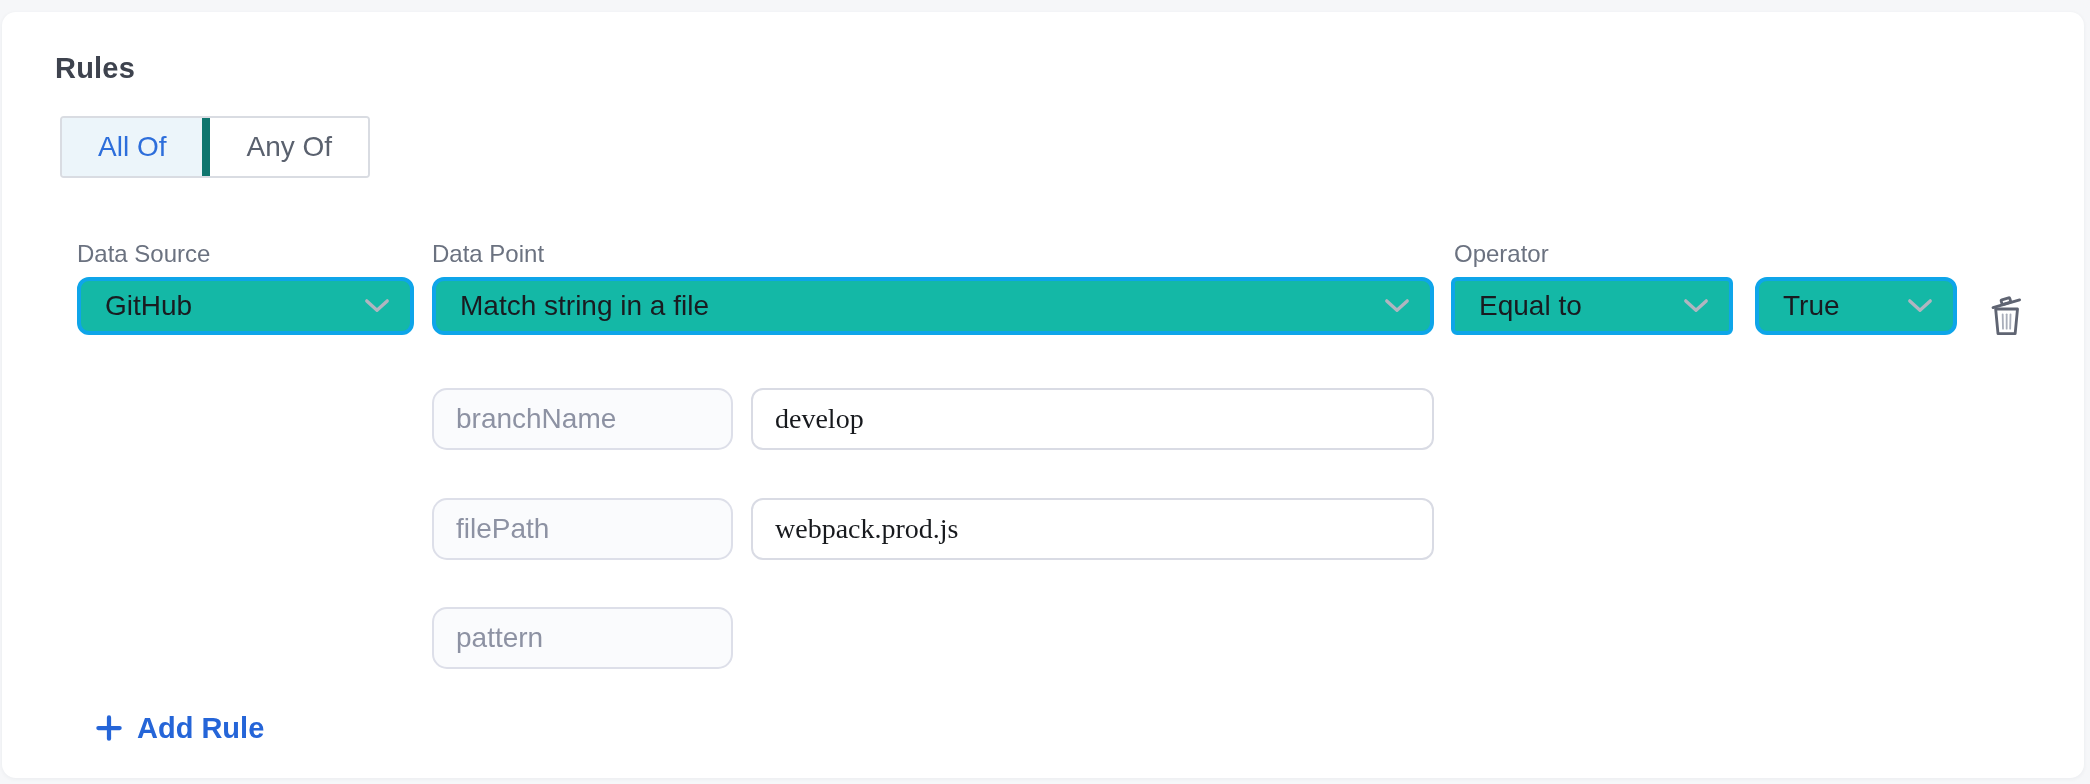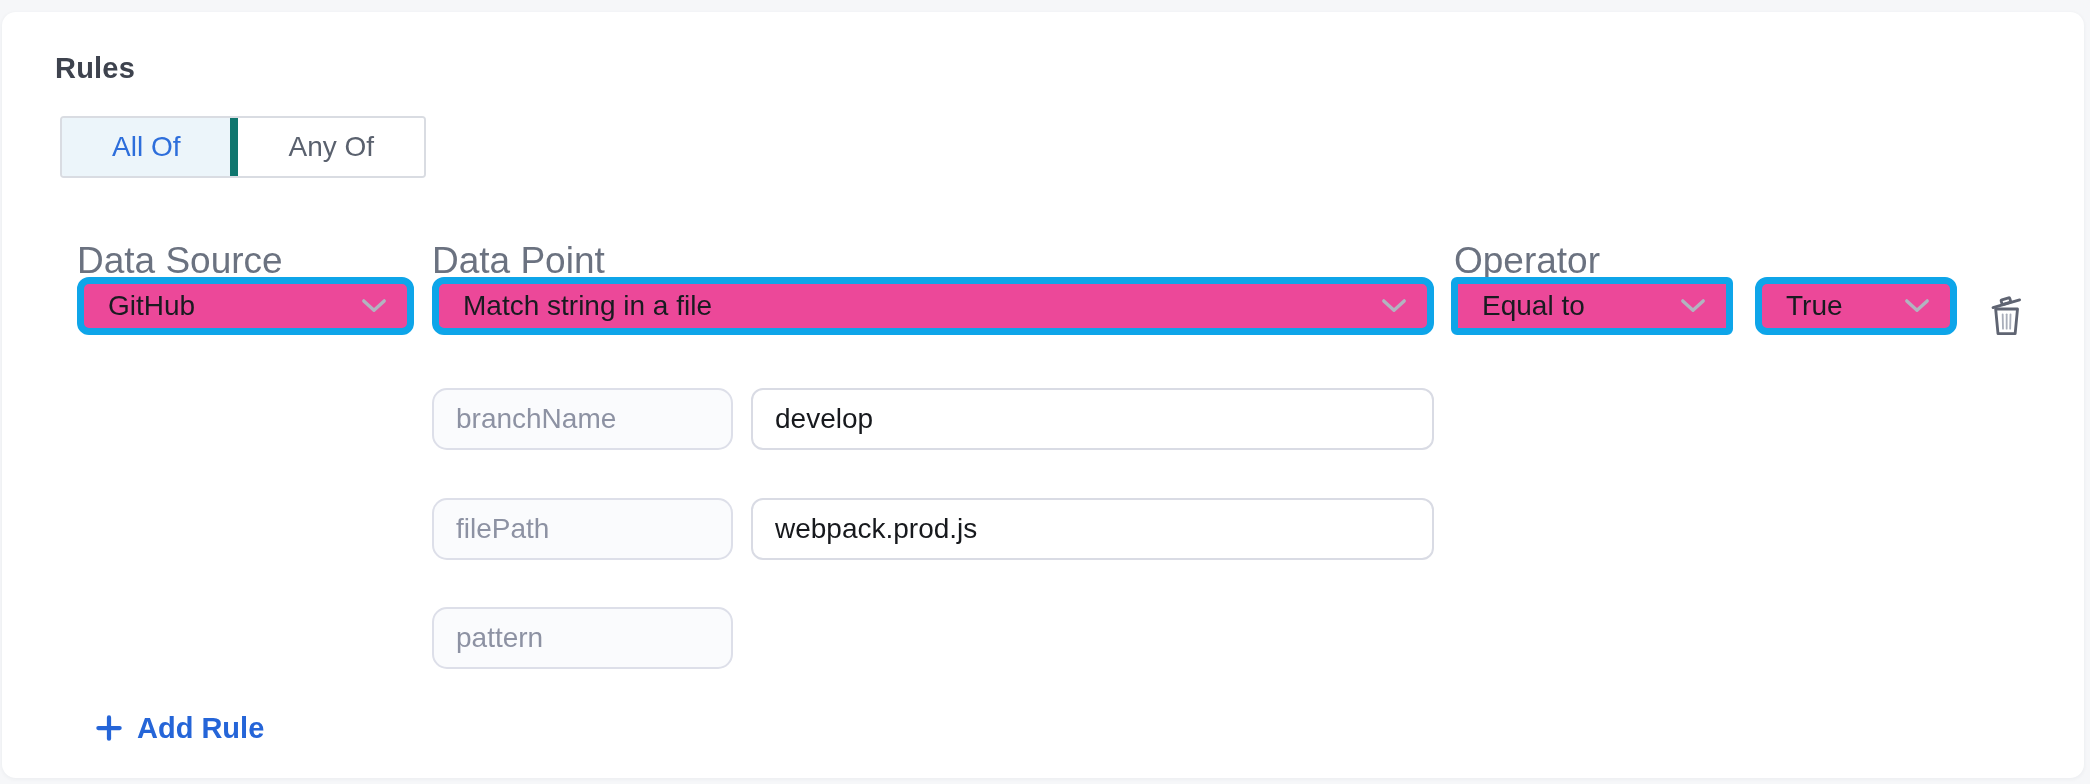--- a/index.html
+++ b/index.html
@@ -25,37 +25,37 @@
   }
   .toggle-group {
     position: absolute; left: 58px; top: 104px;
     display: flex; height: 62px;
     border: 2px solid #d9dce2; border-radius: 4px;
     overflow: hidden; background: #fff;
   }
   .toggle-btn {
     display: flex; align-items: center; justify-content: center;
     font-size: 28px; color: #5a616e; background: #fff;
-    border: none; cursor: pointer; padding: 0 50px;
+    border: none; cursor: pointer; padding: 0 36px;
     font-family: inherit;
   }
   .toggle-btn.selected {
     background: #ecf5fa; color: #2d6edb;
   }
   .toggle-btn + .toggle-btn { border-left: 8px solid #0f766e; }
   .field-label {
     position: absolute; top: 228px;
-    font-size: 37px; color: #6b7280;
+    font-size: 24px; color: #6b7280;
   }
   .label-ds { left: 75px; }
   .label-dp { left: 430px; }
   .label-op { left: 1452px; }
   .select {
     position: absolute; top: 265px; height: 58px;
-    background: #ec4899; border: 7px solid #0ea5e9; border-radius: 12px;
+    background: #14b8a6; border: 4px solid #0ea5e9; border-radius: 12px;
     display: flex; align-items: center;
     padding: 0 20px 0 24px; cursor: pointer;
   }
   .select .sel-text {
     font-size: 28px; color: #191b20; flex: 1 1 auto;
     white-space: nowrap; overflow: hidden;
   }
   .select .chev { flex: 0 0 auto; margin-left: 14px; display: flex; }
   .sel-github { left: 75px;  width: 337px; }
   .sel-dpoint { left: 430px; width: 1002px; }
@@ -71,21 +71,21 @@
     position: absolute; left: 430px; width: 301px; height: 62px;
     background: #fafbfd; border: 2px solid #dddfe9; border-radius: 15px;
     display: flex; align-items: center; padding: 0 22px;
     font-size: 28px; color: #8d92a3;
     white-space: nowrap; overflow: hidden;
   }
   .kv-row-value {
     position: absolute; left: 749px; width: 683px; height: 62px;
     background: #ffffff; border: 2px solid #d9dbe4; border-radius: 12px;
     font-size: 28px; color: #17191d; padding: 0 22px;
-    font-family: Liberation Sans, sans-serif; outline: none;
+    font-family: Liberation Serif, serif; outline: none;
   }
   .row-1 { top: 376px; }
   .row-2 { top: 486px; }
   .row-3 { top: 595px; }
   .add-rule {
     position: absolute; left: 92px; top: 696px; height: 40px;
     display: flex; align-items: center; gap: 13px;
     background: transparent; border: none; cursor: pointer;
     font-size: 29px; font-weight: 700; color: #2565d8;
     font-family: inherit;

